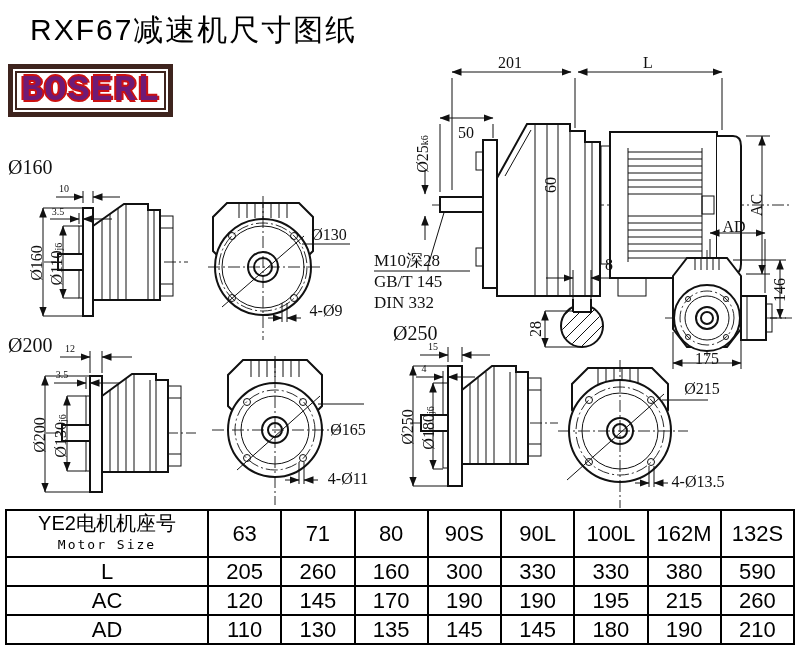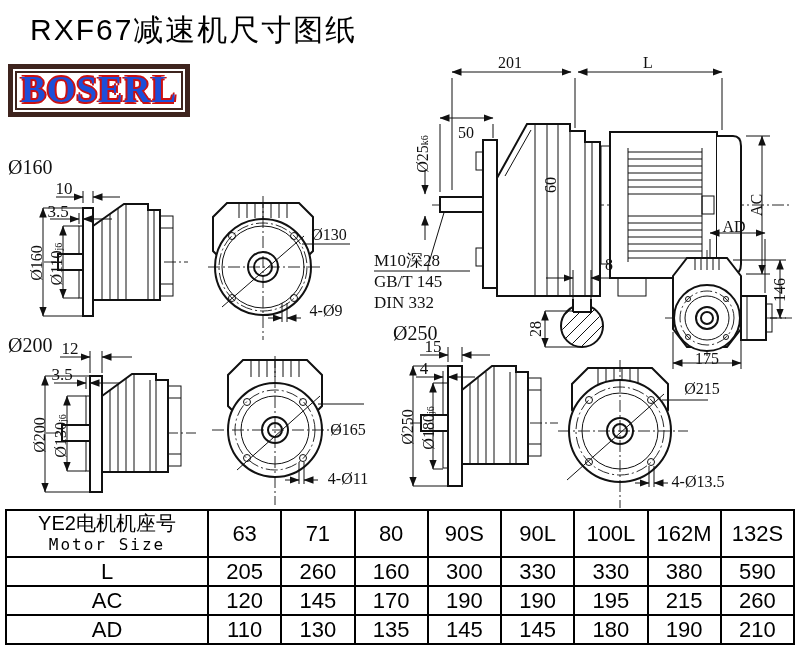--- a/index.html
+++ b/index.html
@@ -2,38 +2,38 @@
 <html><head>
 <meta charset="utf-8">
 <style>
   html,body{margin:0;padding:0;}
   body{width:800px;height:646px;position:relative;background:#fff;overflow:hidden;
        font-family:"Liberation Serif",serif;color:#111;}
   #title{position:absolute;left:30px;top:10px;font-family:"Liberation Sans",sans-serif;
          font-weight:normal;font-size:30px;letter-spacing:2px;color:#000;}
   #logo{position:absolute;left:8px;top:64px;border:5px solid #3e241e;background:#fff;
         box-shadow:inset 0 0 0 2px #fff,inset 0 0 0 4px #3e241e;padding:2px 8px 3px 8px;}
-  #logo .txt{font-family:Liberation Serif, serif;font-weight:bold;font-size:37px;line-height:38px;
-        color:#1d4ed8;letter-spacing:1px;
+  #logo .txt{font-family:Liberation Mono, monospace;font-weight:bold;font-size:37px;line-height:38px;
+        color:#701a75;letter-spacing:1px;
         text-shadow:2px 0 #c11,-2px 0 #c11,0 2px #c11,0 -2px #c11;text-align:right;}
   svg{position:absolute;left:0;top:0;}
   .dim{position:absolute;font-size:16px;line-height:18px;text-align:center;white-space:nowrap;}
-  .sm{font-size:17px;}
+  .sm{font-size:10px;}
   .rot{transform:rotate(-90deg);transform-origin:center;}
   .tol{font-size:10px;}
   .flabel{position:absolute;font-size:20px;white-space:nowrap;}
   #notes{position:absolute;left:374px;top:250px;font-size:17px;line-height:21px;white-space:nowrap;}
   
   #tblwrap{position:absolute;left:5px;top:509px;width:790px;height:134px;}
   table{border-collapse:collapse;width:790px;height:134px;table-layout:fixed;
         font-family:"Liberation Sans",sans-serif;}
   td{border:2px solid #000;text-align:center;vertical-align:middle;padding:0;
      font-size:22px;color:#000;}
   td.hcell{width:200px;font-size:20px;line-height:22px;}
-  td.hcell .en{font-family:"DejaVu Sans Mono",monospace;font-size:16px;letter-spacing:2px;}
+  td.hcell .en{font-family:"DejaVu Sans Mono",monospace;font-size:13px;letter-spacing:2px;}
 </style>
 </head>
 <body>
 
 <div id="title">RXF67减速机尺寸图纸</div>
 <div id="logo">
   <div class="txt">BOSERL</div>
 </div>
 
 <div class="flabel" style="left:8px;top:156px;">Ø160</div>

